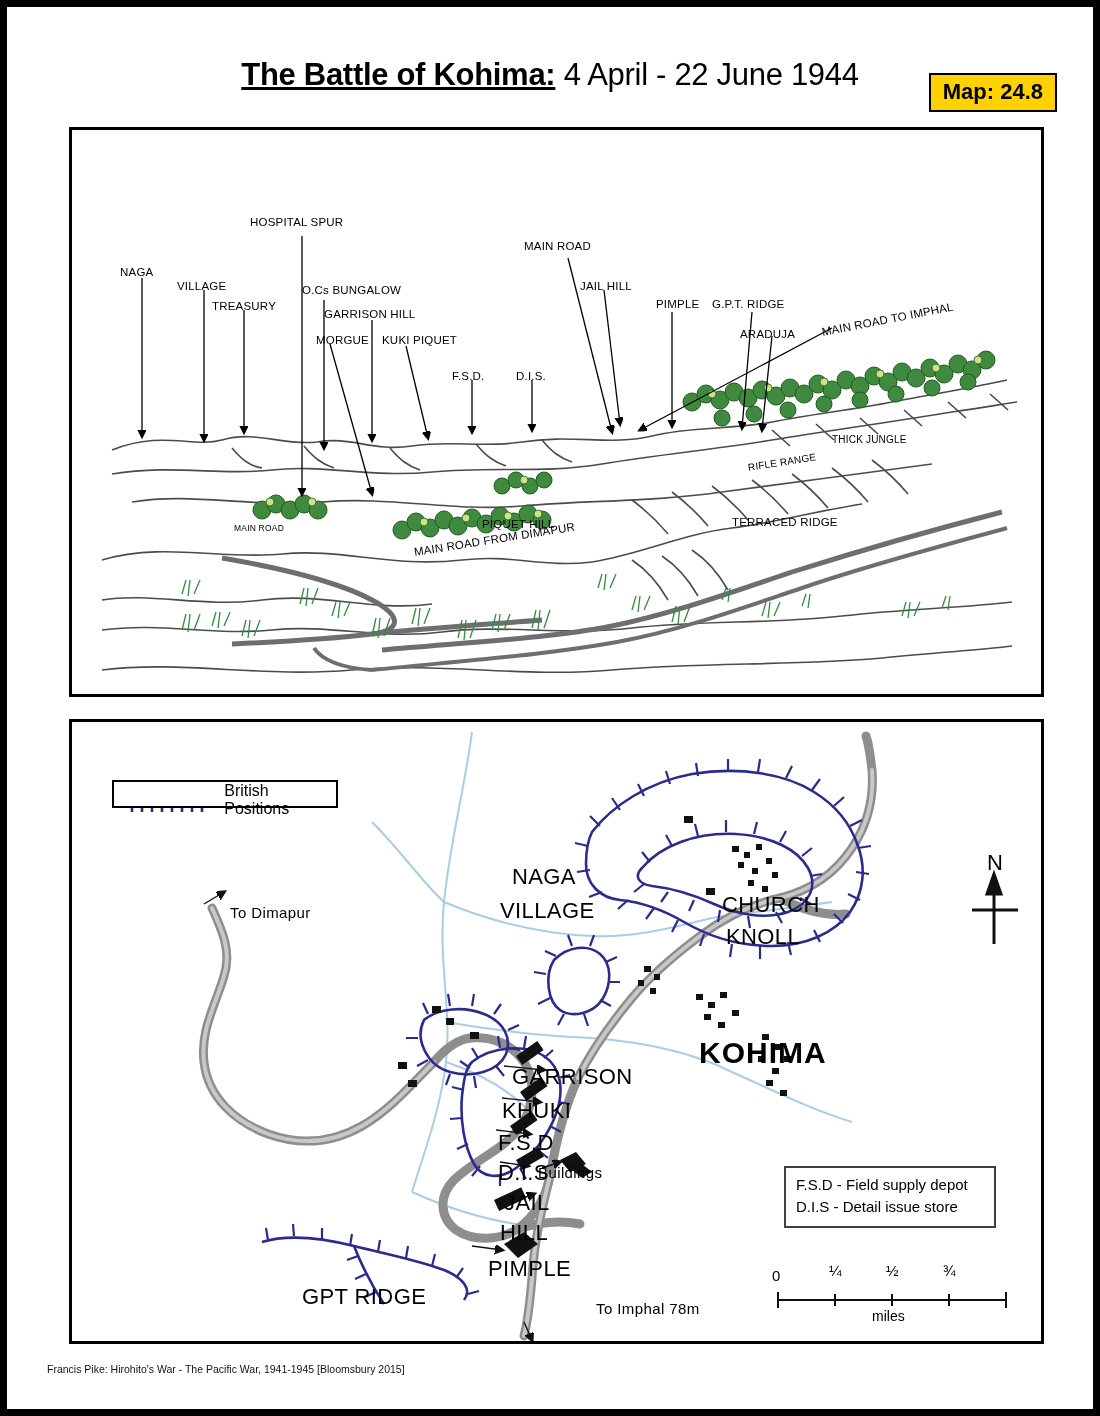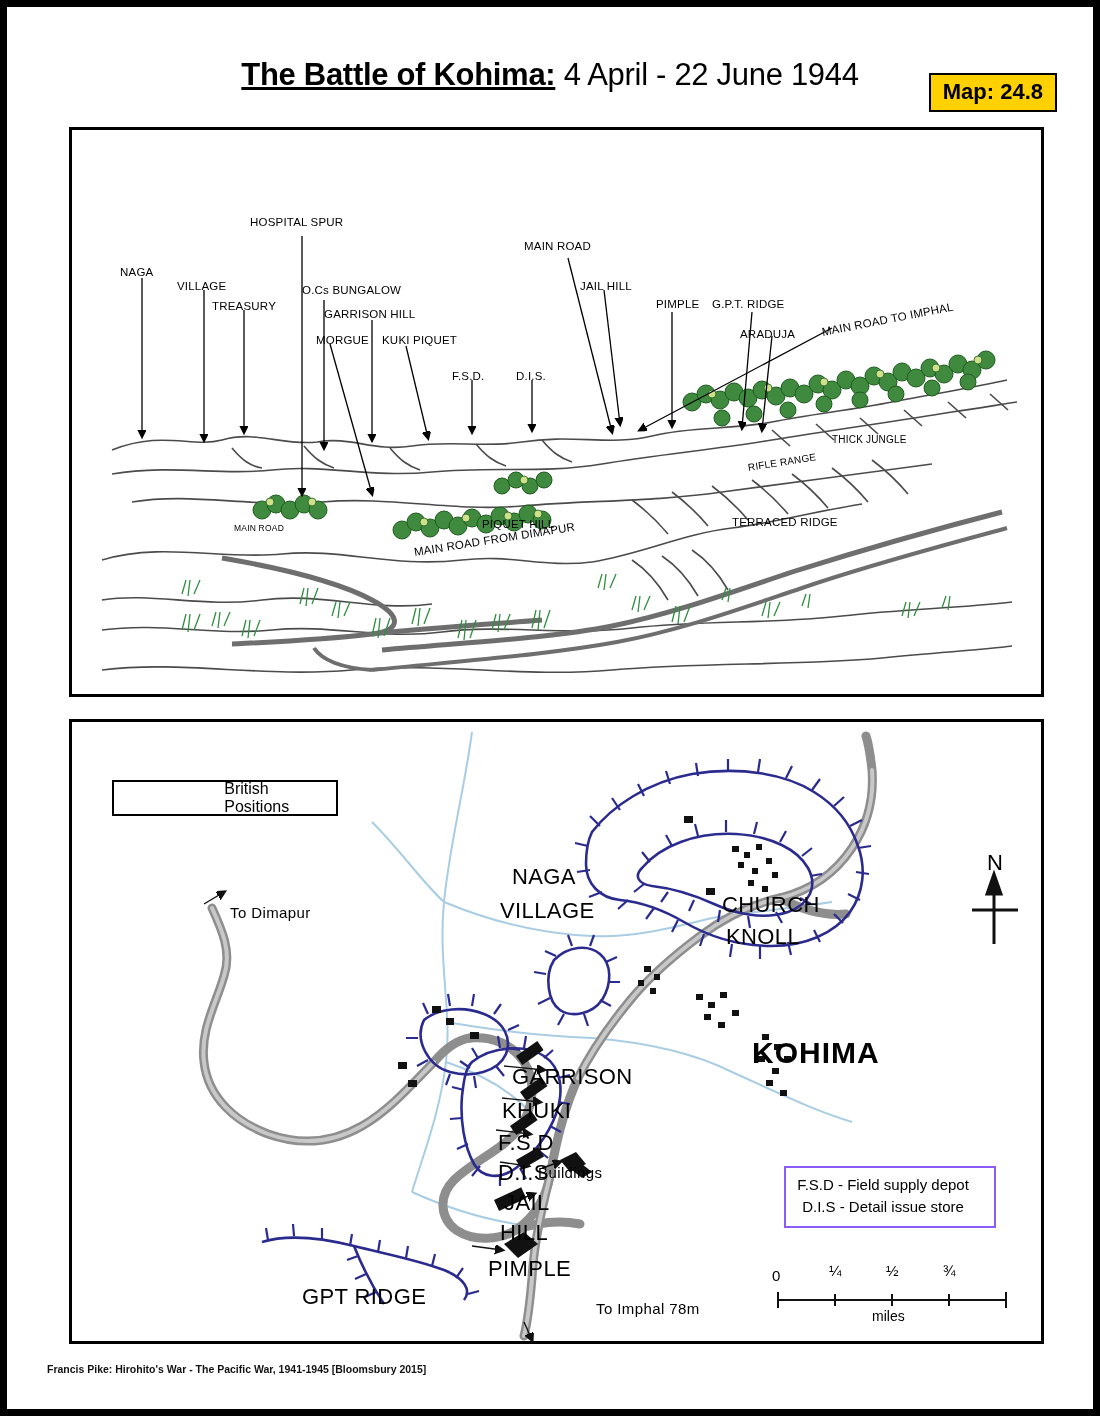--- a/index.html
+++ b/index.html
@@ -68,21 +68,20 @@
     width: 975px; height: 625px;
   }
 
   .credit {
     position: absolute;
     left: 40px;
     top: 1356px;
     font-size: 10.5px;
     color: #111;
     font-family: "Liberation Sans", sans-serif;
-    font-weight: bold;
   }
 
   
   .lbl {
     position: absolute;
     font-size: 11.5px;
     color: #000;
     white-space: nowrap;
     letter-spacing: 0.2px;
   }
@@ -101,42 +100,41 @@
     font-size: 30px;
     font-weight: bold;
     letter-spacing: 1px;
   }
   .maplbl.sm  { font-size: 15px; }
 
   
   .legend-box {
     position: absolute;
     left: 40px; top: 58px;
-    width: 226px; height: 36px;
+    width: 226px; height: 28px;
     border: 2px solid #000;
     background: #fff;
     display: flex;
-    align-items: center;
+    align-items: flex-start;
     padding-left: 6px;
     box-sizing: border-box;
   }
   .legend-text {
     font-size: 16px;
     color: #000;
     margin-left: 10px;
   }
   .keybox {
     position: absolute;
     left: 712px; top: 444px;
     width: 212px;
-    border: 2px solid #8b5cf6;
+    border: 2px solid #404040;
     background: #fff;
     padding: 6px 24px 8px 10px;
     box-sizing: border-box;
-    text-align: center;
   }
   .keybox div {
     font-size: 15px;
     color: #000;
     line-height: 1.45;
   }
   .scale-num { position: absolute; font-size: 15px; color: #000; }
   .scale-miles {
     position: absolute; left: 790px; top: 600px;
     font-size: 14px; color: #000;
@@ -512,21 +510,21 @@
 
     <div class="legend-box">
       <span style="width:96px;"></span>
       <span class="legend-text">British Positions</span>
     </div>
 
     <div class="maplbl" style="left:440px; top:142px;">NAGA</div>
     <div class="maplbl" style="left:428px; top:176px;">VILLAGE</div>
     <div class="maplbl" style="left:650px; top:170px;">CHURCH</div>
     <div class="maplbl" style="left:654px; top:202px;">KNOLL</div>
-    <div class="maplbl big" style="left:680px; top:314px;">KOHIMA</div>
+    <div class="maplbl big" style="left:627px; top:314px;">KOHIMA</div>
     <div class="maplbl" style="left:440px; top:342px;">GARRISON</div>
     <div class="maplbl" style="left:430px; top:376px;">KHUKI</div>
     <div class="maplbl" style="left:426px; top:408px;">F.S.D</div>
     <div class="maplbl" style="left:426px; top:438px;">D.I.S</div>
     <div class="maplbl sm" style="left:466px; top:442px;">Buildings</div>
     <div class="maplbl" style="left:432px; top:468px;">JAIL</div>
     <div class="maplbl" style="left:428px; top:498px;">HILL</div>
     <div class="maplbl" style="left:416px; top:534px;">PIMPLE</div>
     <div class="maplbl" style="left:230px; top:562px;">GPT RIDGE</div>
 

